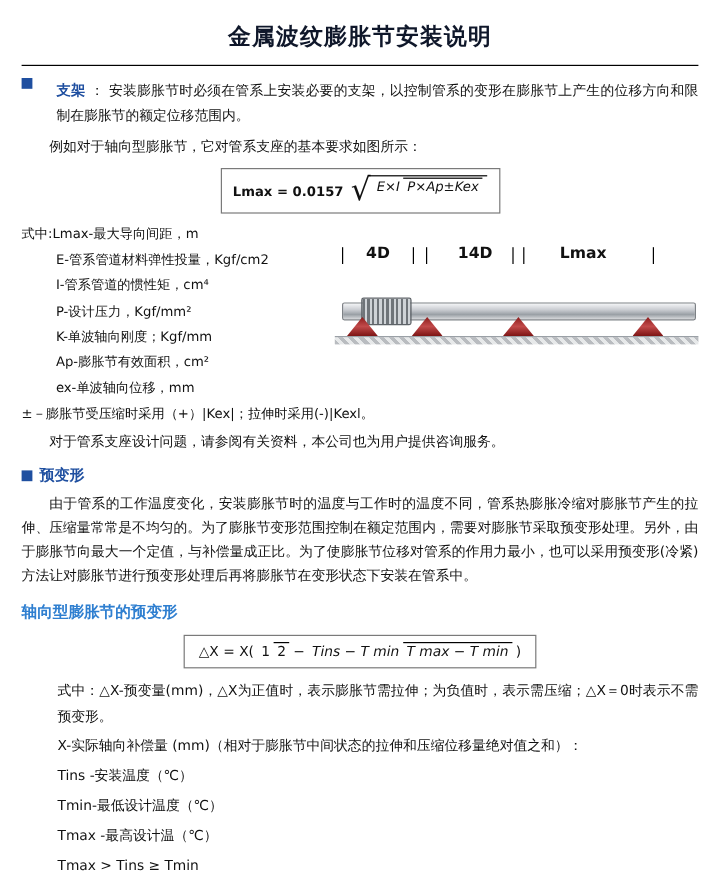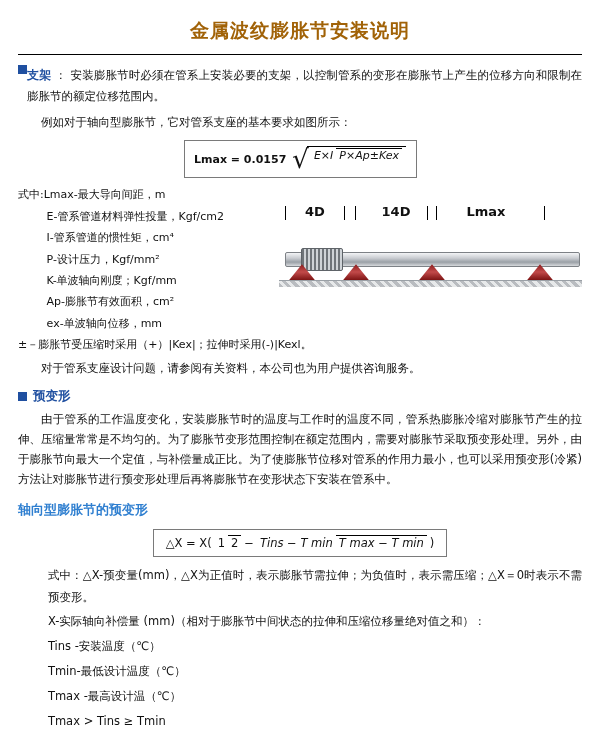--- a/index.html
+++ b/index.html
@@ -21,21 +21,21 @@
     height: 737px;
     box-sizing: border-box;
     padding: 10px 18px 0 18px;
   }
   .doc-title {
     text-align: center;
     font-weight: bold;
     font-size: 19px;
     letter-spacing: 1px;
     margin: 8px 0 10px 0;
-    color: #a16207;
+    color: #0f172a;
   }
   .title-rule {
     border: 0;
     border-top: 1px solid #000;
     margin: 0 0 10px 0;
   }
   p {
     margin: 0 0 6px 0;
     line-height: 1.75;
     text-align: justify;
@@ -66,21 +66,21 @@
   }
   .subhead {
     color: #2f7fd0;
     font-weight: bold;
     font-size: 13px;
     margin: 12px 0 6px 0;
   }
   .para-row {
     display: flex;
     align-items: flex-start;
-    gap: 0;
+    gap: 20px;
     margin-bottom: 6px;
   }
   .para-row .txt {
     flex: 1;
     line-height: 1.75;
     text-align: justify;
     font-size: 11.5px;
   }
   
   .formula-box {

